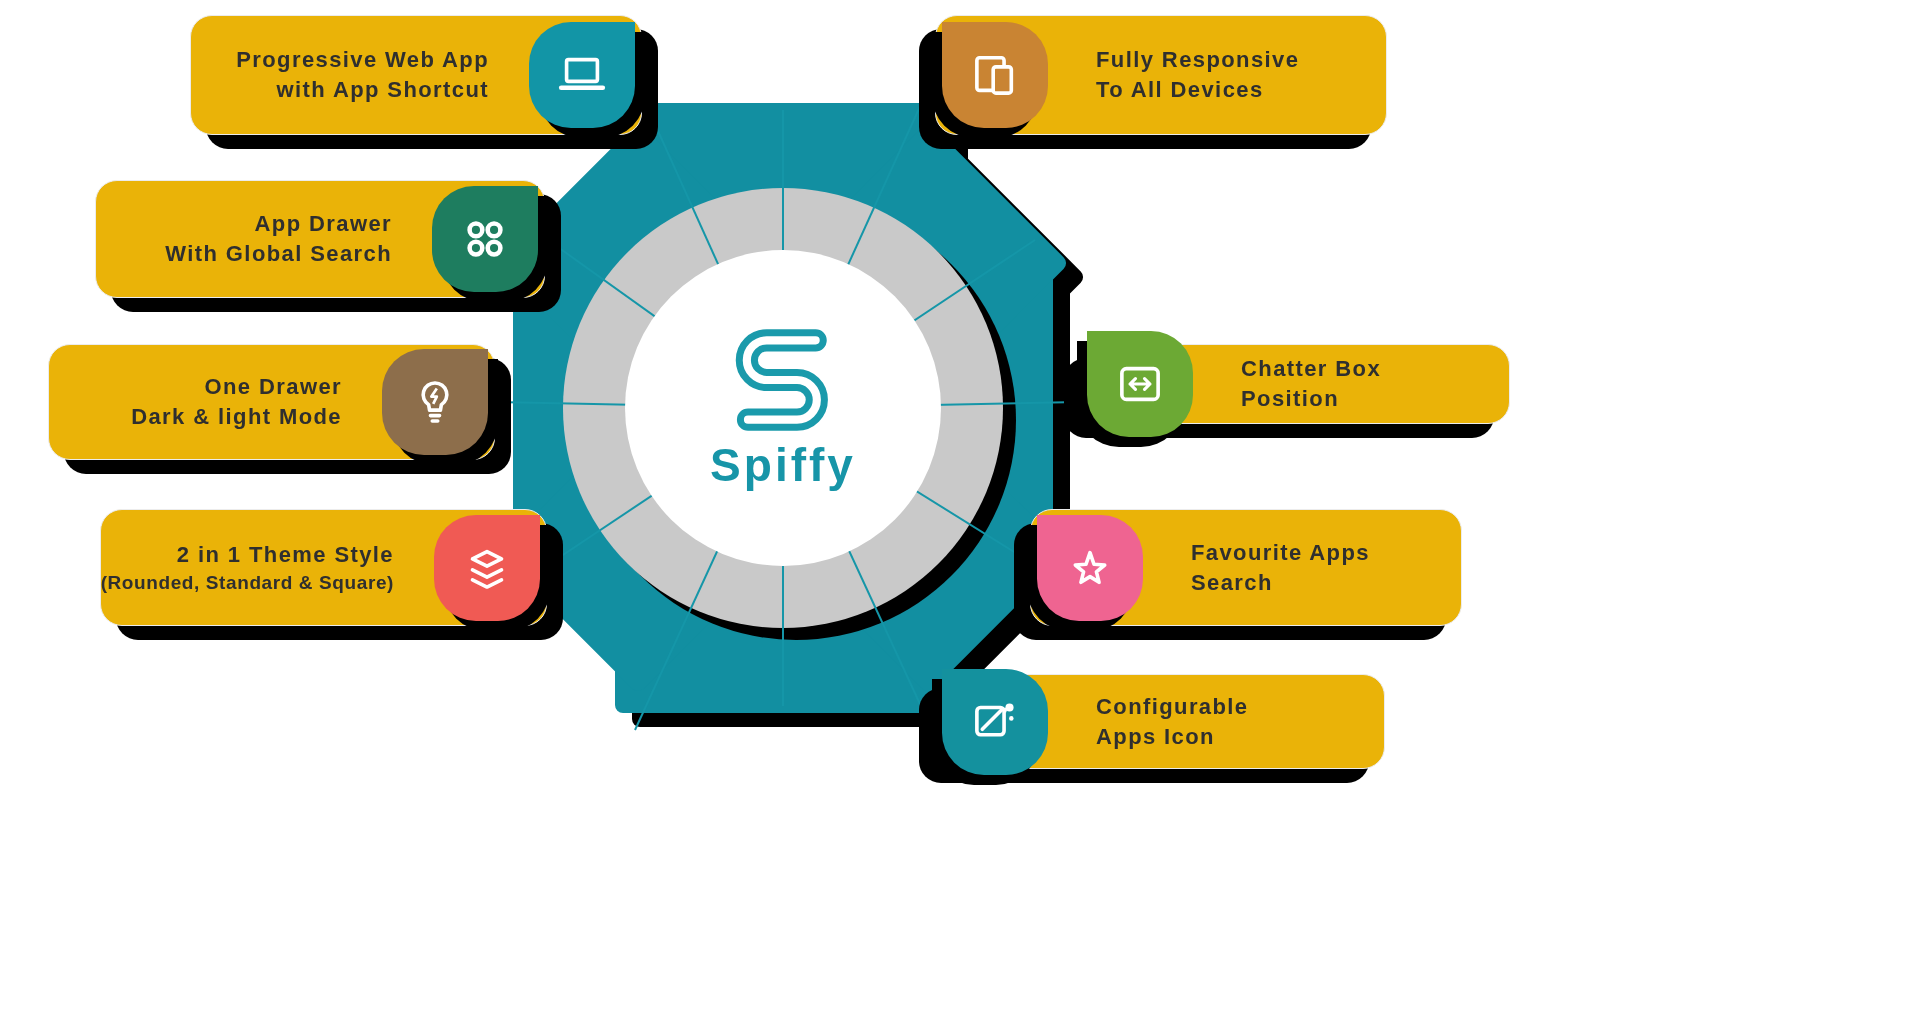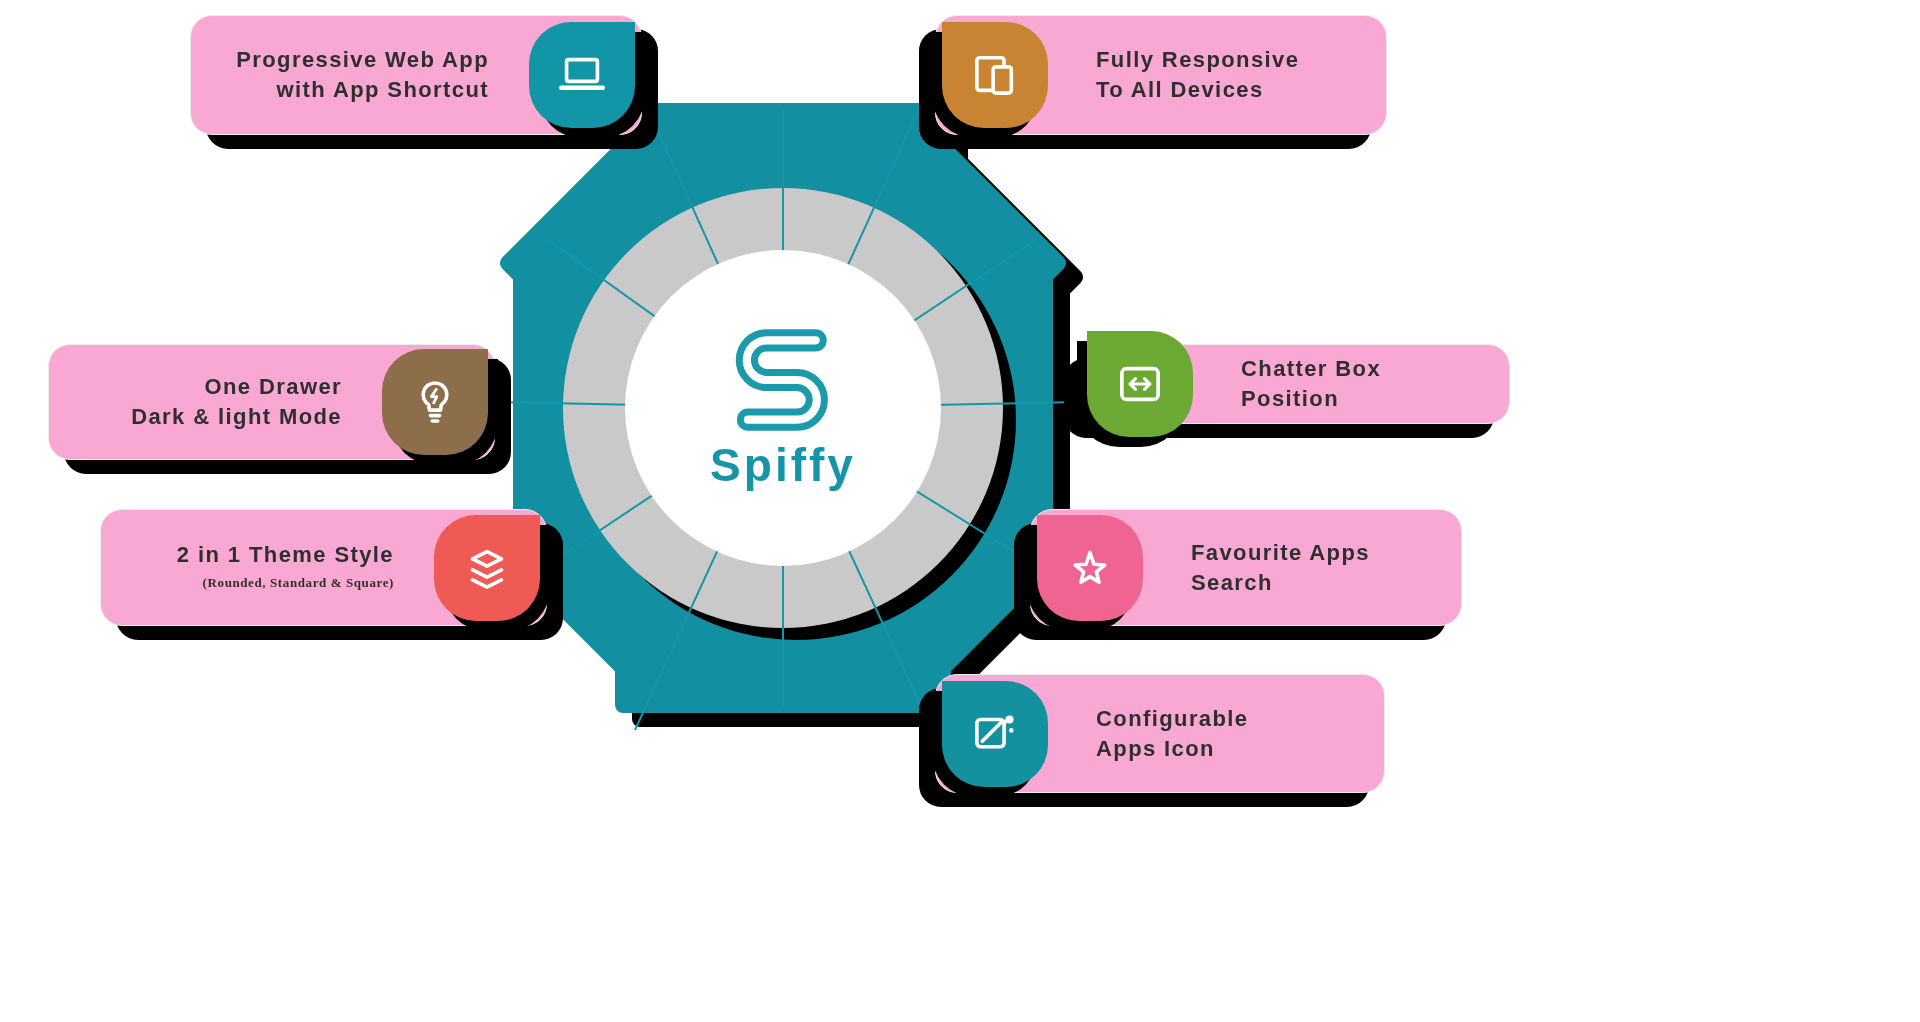--- a/index.html
+++ b/index.html
@@ -11,29 +11,29 @@
   .gear-layer{z-index:1;}
   .lines-layer{z-index:2;}
   .hub{
     position:absolute;left:625px;top:250px;width:316px;height:316px;border-radius:50%;
     background:#ffffff;z-index:3;display:flex;flex-direction:column;align-items:center;justify-content:center;
   }
   .brand{
     color:#1795a8;font-size:46px;font-weight:bold;letter-spacing:3px;margin-top:2px;
   }
   .card{
-    position:absolute;z-index:4;background:#f9a8d4;border:1px solid #ececec;border-radius:22px;
+    position:absolute;z-index:4;background:#eab308;border:1px solid #ececec;border-radius:22px;
     display:flex;flex-direction:column;justify-content:center;box-sizing:border-box;
   }
   .card.left{box-shadow:16px 14px 0 #000;text-align:right;padding:0 152px 0 28px;align-items:flex-end;}
   .card.right{box-shadow:-16px 14px 0 #000;text-align:left;padding:0 19px 0 160px;align-items:flex-start;}
   .card .line{
     font-size:22px;font-weight:700;letter-spacing:1.4px;color:#2f2f2f;line-height:30px;white-space:nowrap;
   }
-  .card .line.small{font-size:13px;letter-spacing:0.6px;line-height:26px;font-family:Liberation Serif, serif;}
+  .card .line.small{font-size:19px;letter-spacing:0.6px;line-height:26px;}
   .leaf{
     position:absolute;top:50%;transform:translateY(-50%);width:106px;height:106px;
     display:flex;align-items:center;justify-content:center;
   }
   .card.left .leaf{right:6px;border-radius:42px 0 42px 42px;box-shadow:10px 10px 0 #000;}
   .card.right .leaf{left:6px;border-radius:0 42px 42px 42px;box-shadow:-10px 10px 0 #000;}
   .leaf svg{width:58px;height:58px;}
   .bgfill{fill:var(--leaf,#888);}
   .glyph-text{font-family:"Liberation Sans",sans-serif;}
 </style>
@@ -98,20 +98,32 @@
     <div class="line">Progressive Web App</div>
     <div class="line">with App Shortcut</div>
     <div class="leaf" style="background: rgb(18, 149, 166); --leaf: #1295a6;">
       <svg viewBox="0 0 64 64">
         <rect x="15" y="15" width="34" height="24" rx="2" fill="none" stroke="#fff" stroke-width="4"></rect>
         <path d="M9 46 h46" stroke="#fff" stroke-width="5" stroke-linecap="round"></path>
       </svg>
     </div>
   </div>
 
+  <div class="card left" style="left:95px;top:180px;width:450px;height:118px">
+    <div class="line">App Drawer</div>
+    <div class="line">With Global Search</div>
+    <div class="leaf" style="background: rgb(30, 125, 95); --leaf: #1e7d5f;">
+      <svg viewBox="0 0 64 64">
+        <circle cx="22" cy="22" r="7" fill="none" stroke="#fff" stroke-width="5"></circle>
+        <circle cx="42" cy="22" r="7" fill="none" stroke="#fff" stroke-width="5"></circle>
+        <circle cx="22" cy="42" r="7" fill="none" stroke="#fff" stroke-width="5"></circle>
+        <circle cx="42" cy="42" r="7" fill="none" stroke="#fff" stroke-width="5"></circle>
+      </svg>
+    </div>
+  </div>
 
   <div class="card left" style="left:48px;top:344px;width:447px;height:116px">
     <div class="line">One Drawer</div>
     <div class="line">Dark &amp; light Mode</div>
     <div class="leaf" style="background: rgb(141, 110, 75); --leaf: #8d6e4b;">
       <svg viewBox="0 0 64 64">
         <path d="M32 11 a13 13 0 0 1 7 24 l-1 6 h-12 l-1 -6 a13 13 0 0 1 7 -24 z" fill="none" stroke="#fff" stroke-width="4" stroke-linejoin="round"></path>
         <path d="M27 47 h10 M29 53 h6" stroke="#fff" stroke-width="4" stroke-linecap="round"></path>
         <path d="M34 17 l-6 9 h6 l-4 8" fill="none" stroke="#fff" stroke-width="3" stroke-linejoin="round"></path>
       </svg>
@@ -157,21 +169,21 @@
   <div class="card right" style="left:1030px;top:509px;width:432px;height:117px">
     <div class="line">Favourite Apps</div>
     <div class="line">Search</div>
     <div class="leaf" style="background: rgb(239, 100, 145); --leaf: #ef6491;">
       <svg viewBox="0 0 64 64">
         <polygon points="32,15 36.4,27.9 48.2,28.7 39.1,36.3 42,47.8 32,41.5 22,47.8 24.9,36.3 15.8,28.7 27.6,27.9" fill="none" stroke="#fff" stroke-width="4" stroke-linejoin="round"></polygon>
       </svg>
     </div>
   </div>
 
-  <div class="card right" style="left:935px;top:674px;width:450px;height:119px">
+  <div class="card right" style="left:935px;top:674px;width:450px;height:95px">
     <div class="line">Configurable</div>
     <div class="line">Apps Icon</div>
     <div class="leaf" style="background: rgb(20, 145, 158); --leaf: #14919e;">
       <svg viewBox="0 0 64 64">
         <rect x="12" y="16" width="30" height="30" rx="4" fill="none" stroke="#fff" stroke-width="4"></rect>
         <path d="M18 40 L40 18" stroke="#fff" stroke-width="4" stroke-linecap="round"></path>
         <path d="M40 18 l7 -3 -3 7 z" fill="#fff"></path>
         <circle cx="48" cy="16" r="4.5" fill="#fff"></circle>
         <circle cx="50" cy="28" r="2.5" fill="#fff"></circle>
       </svg>

